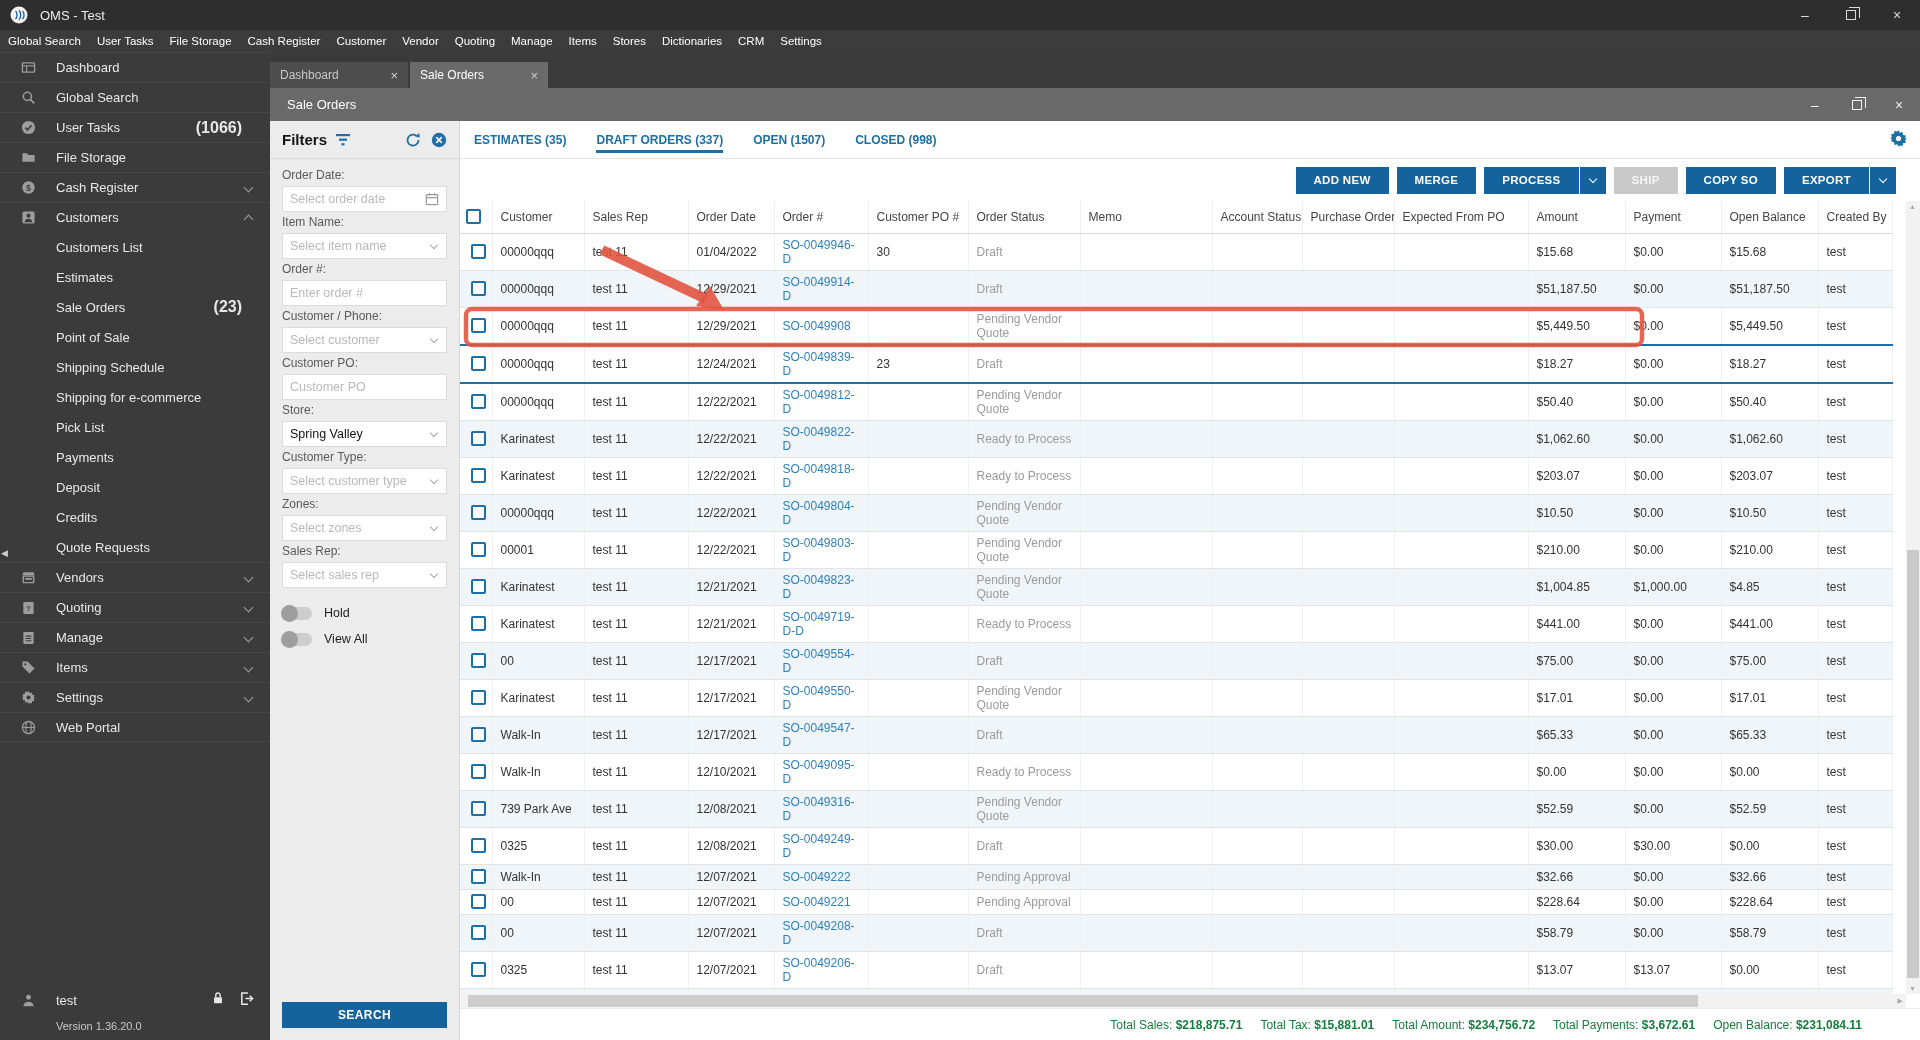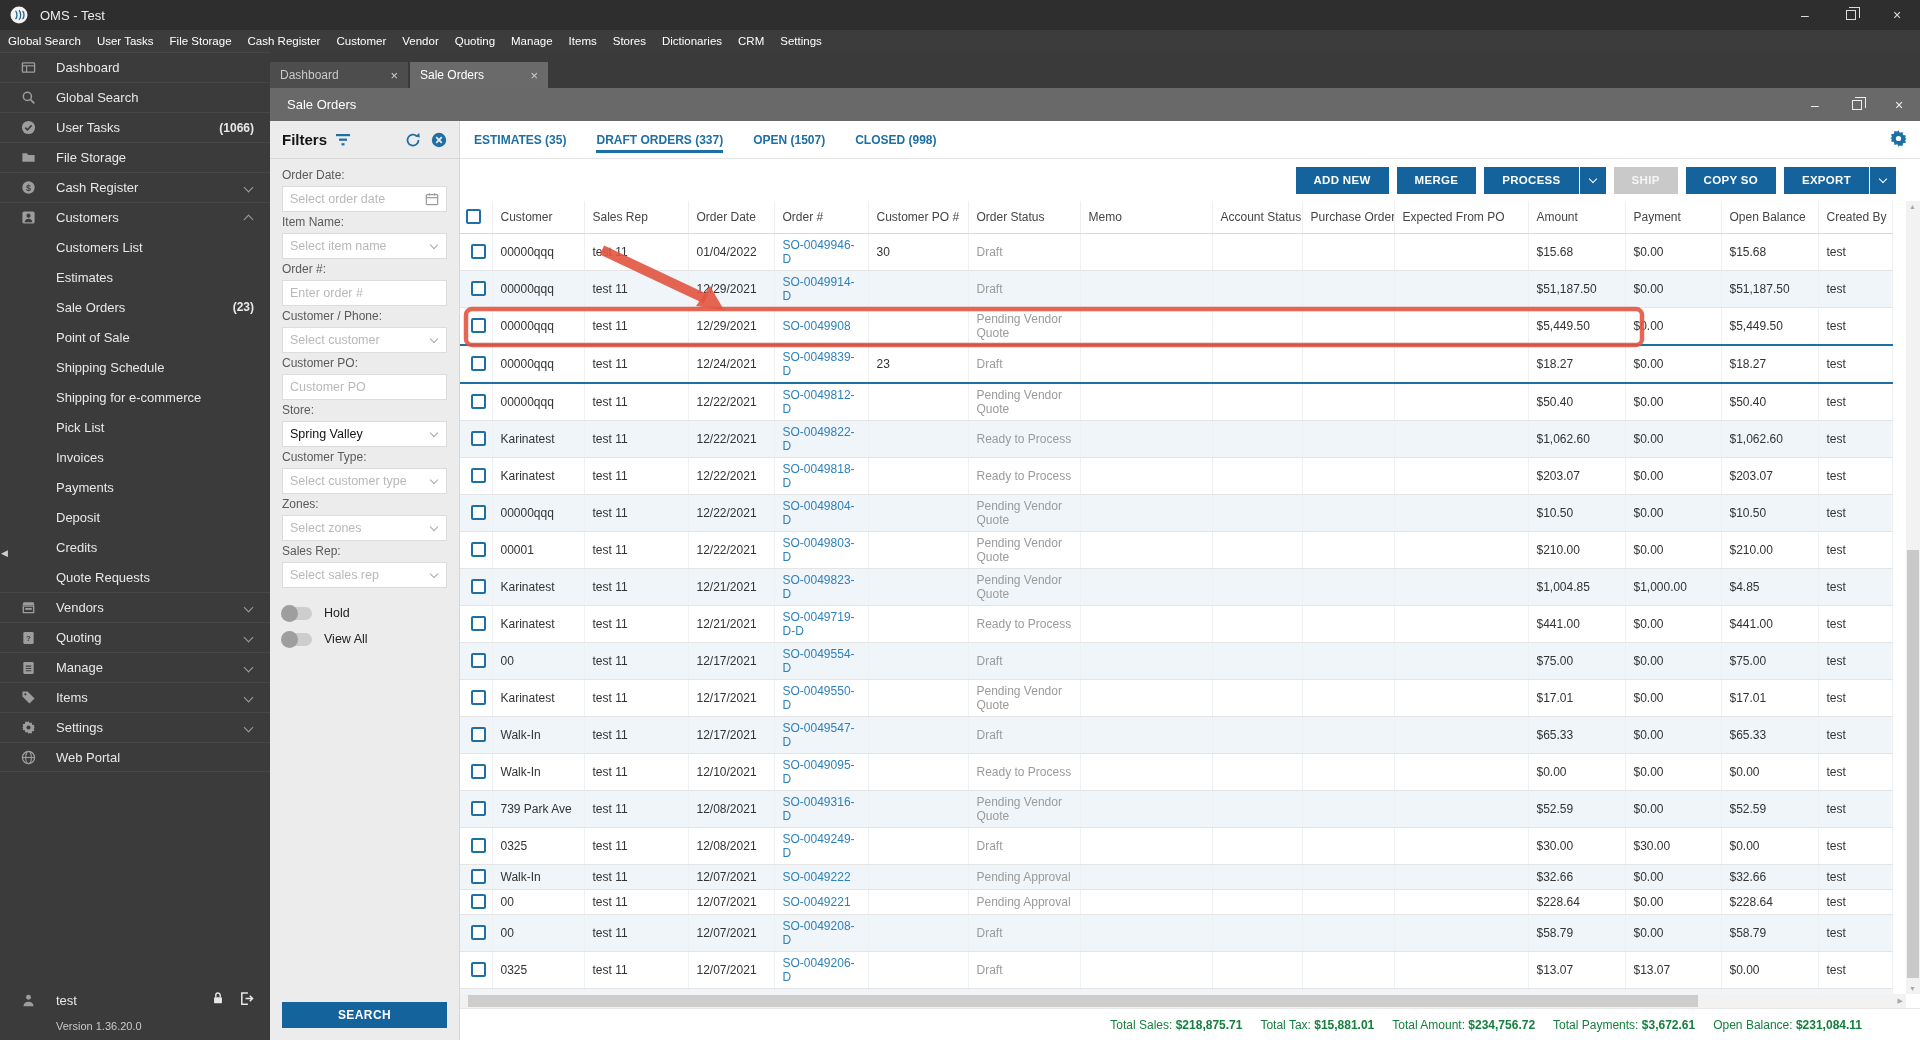--- a/index.html
+++ b/index.html
@@ -18,21 +18,21 @@
 .menu-item{color:#fff;font-size:11.5px;padding:0 8px;height:22px;display:flex;align-items:center;cursor:pointer}
 
 
 .sidebar{position:absolute;left:0;top:52px;width:270px;height:988px;background:#3b3b3b;color:#e8e8e8;z-index:4}
 .side-item{height:30px;display:flex;align-items:center;font-size:13px;cursor:pointer}
 .side-item.top{border-top:1px solid #474747}
 .side-item.last{border-bottom:1px solid #474747}
 .side-item .ic{width:56px;display:flex;justify-content:center;color:#9d9d9d}
 .side-item.sub{padding-left:56px}
 .side-item .lbl{flex:1}
-.side-item .badge{font-weight:bold;font-size:12px;margin-right:16px}
+.side-item .badge{font-weight:bold;font-size:16px;margin-right:28px}
 .sbchev{width:7px;height:7px;border-right:1.7px solid #9f9f9f;border-bottom:1.7px solid #9f9f9f;transform:rotate(45deg);margin-right:18px}
 .sbchev.up{transform:rotate(-135deg);margin-top:4px}
 .side-footer{position:absolute;left:0;bottom:8px;width:100%}
 .sf-row{display:flex;align-items:center;height:28px}
 .sf-row .ic{width:56px;display:flex;justify-content:center;color:#9d9d9d}
 .sf-row .uname{flex:1;font-size:13px}
 .sf-icons{display:flex;gap:14px;margin-right:16px;color:#e8e8e8}
 .sf-ver{padding-left:56px;font-size:11px;color:#c9c9c9;margin-top:6px}
 .collapse-arrow{position:absolute;left:1px;top:496px;color:#cfcfcf;font-size:9px}
 
@@ -220,23 +220,20 @@
         <span class="lbl">Point of Sale</span>
       </div>
       <div class="side-item sub">
         <span class="lbl">Shipping Schedule</span>
       </div>
       <div class="side-item sub">
         <span class="lbl">Shipping for e-commerce</span>
       </div>
       <div class="side-item sub">
         <span class="lbl">Pick List</span>
-      </div>
-      <div class="side-item sub">
-        <span class="lbl">Invoices</span>
       </div>
       <div class="side-item sub">
         <span class="lbl">Payments</span>
       </div>
       <div class="side-item sub">
         <span class="lbl">Deposit</span>
       </div>
       <div class="side-item sub">
         <span class="lbl">Credits</span>
       </div>

